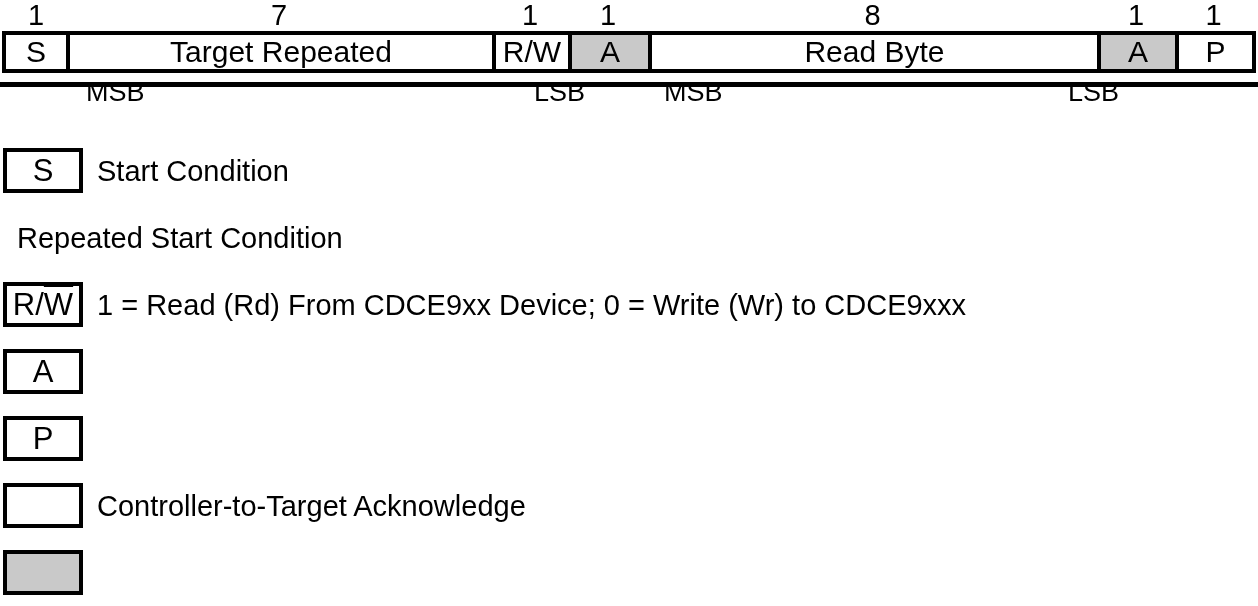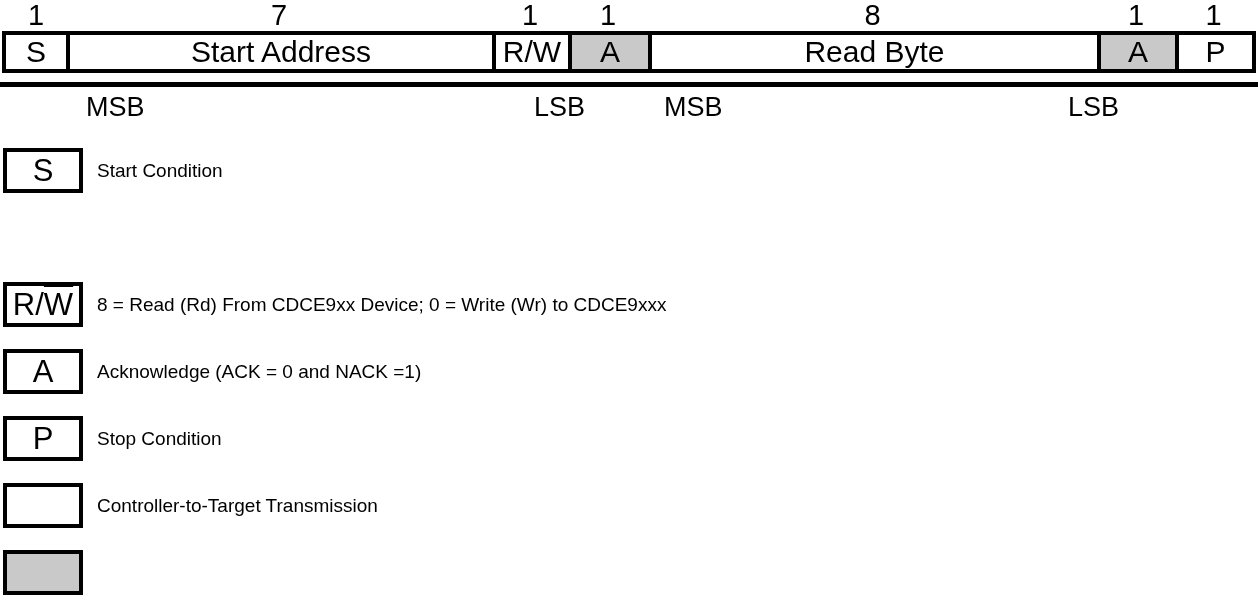--- a/index.html
+++ b/index.html
@@ -53,21 +53,21 @@
 
   
   .rule {
     position: absolute; top: 82px; left: 0;
     width: 1258px; height: 5px;
     background: #000;
   }
 
   
   .sig {
-    position: absolute; top: 93px;
+    position: absolute; top: 78px;
     font-size: 27px; line-height: 28px;
   }
   .sig1 { left: 86px; }
   .sig2 { left: 534px; }
   .sig3 { left: 664px; }
   .sig4 { left: 1068px; }
 
   
   .legend { position: absolute; top: 148px; left: 3px; width: 1250px; }
   .lrow {
@@ -80,42 +80,42 @@
     border: 4px solid #000;
     background: #fff;
     display: flex; align-items: center; justify-content: center;
     font-size: 31px; line-height: 31px;
     flex: none;
     white-space: nowrap;
   }
   .lbox.shaded { background: #c9c9c9; }
   .ltext {
     margin-left: 14px;
-    font-size: 19px; line-height: 30px;
+    font-size: 29px; line-height: 30px;
     white-space: nowrap;
   }
 </style>
 </head>
 <body>
 
 <div class="fig">
 
   <div class="bitrow">
     <div class="bc c0">1</div>
     <div class="bc c1">7</div>
     <div class="bc c2">1</div>
     <div class="bc c3">1</div>
     <div class="bc c4">8</div>
     <div class="bc c5">1</div>
     <div class="bc c6">1</div>
   </div>
 
   <div class="frame">
     <div class="fcell c0">S</div>
-    <div class="fcell c1">Start Address</div>
+    <div class="fcell c1">Target Repeated</div>
     <div class="fcell c2">
         <span>R/</span>
         <span class="ov">W</span>
       </div>
     <div class="fcell c3 shaded">A</div>
     <div class="fcell c4">Read Byte</div>
     <div class="fcell c5 shaded">A</div>
     <div class="fcell c6">P</div>
   </div>
 
@@ -127,43 +127,42 @@
   <div class="sig sig4">LSB</div>
 
   <div class="legend">
 
     <div class="lrow">
       <div class="lbox">S</div>
       <div class="ltext">Start Condition</div>
     </div>
 
     <div class="lrow">
+      <div class="ltext">Repeated Start Condition</div>
     </div>
 
     <div class="lrow">
       <div class="lbox">
           <span>R/</span>
           <span class="ov">W</span>
         </div>
-      <div class="ltext">8 = Read (Rd) From CDCE9xx Device; 0 = Write (Wr) to CDCE9xxx</div>
+      <div class="ltext">1 = Read (Rd) From CDCE9xx Device; 0 = Write (Wr) to CDCE9xxx</div>
     </div>
 
     <div class="lrow">
       <div class="lbox">A</div>
-      <div class="ltext">Acknowledge (ACK = 0 and NACK =1)</div>
     </div>
 
     <div class="lrow">
       <div class="lbox">P</div>
-      <div class="ltext">Stop Condition</div>
     </div>
 
     <div class="lrow">
       <div class="lbox"></div>
-      <div class="ltext">Controller-to-Target Transmission</div>
+      <div class="ltext">Controller-to-Target Acknowledge</div>
     </div>
 
     <div class="lrow">
       <div class="lbox shaded"></div>
     </div>
 
   </div>
 </div>
 
 </body></html>

